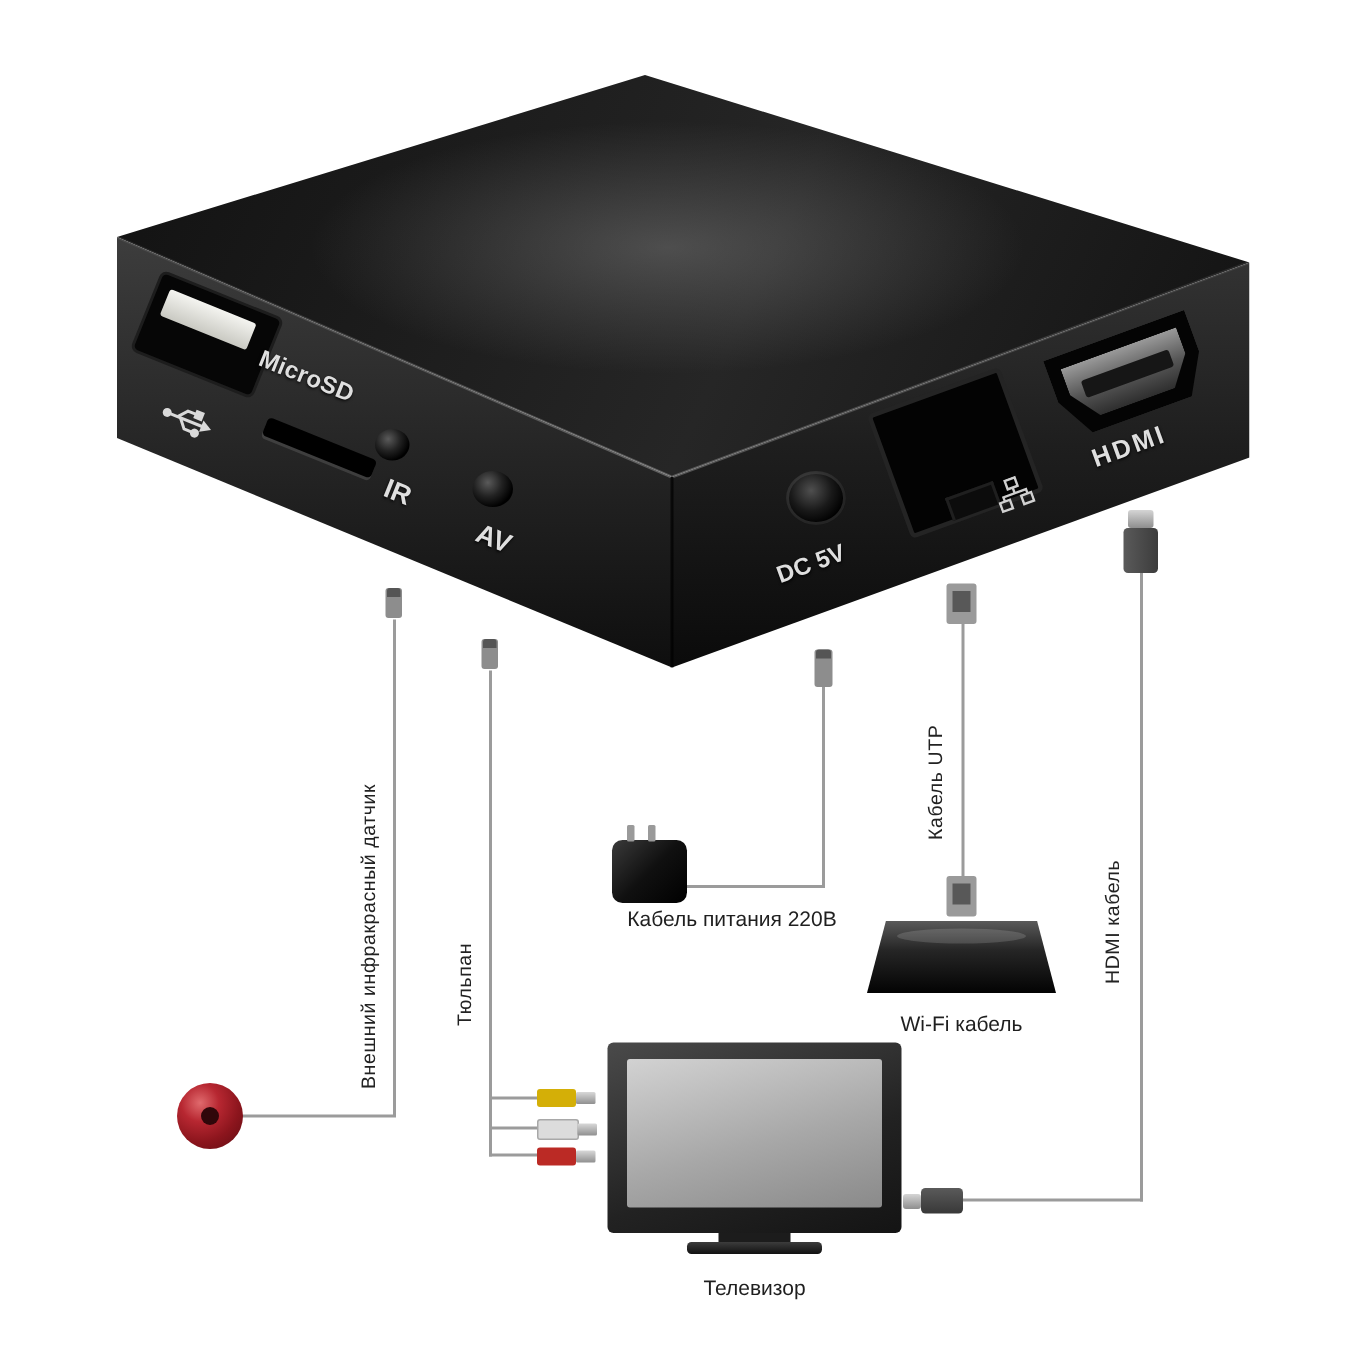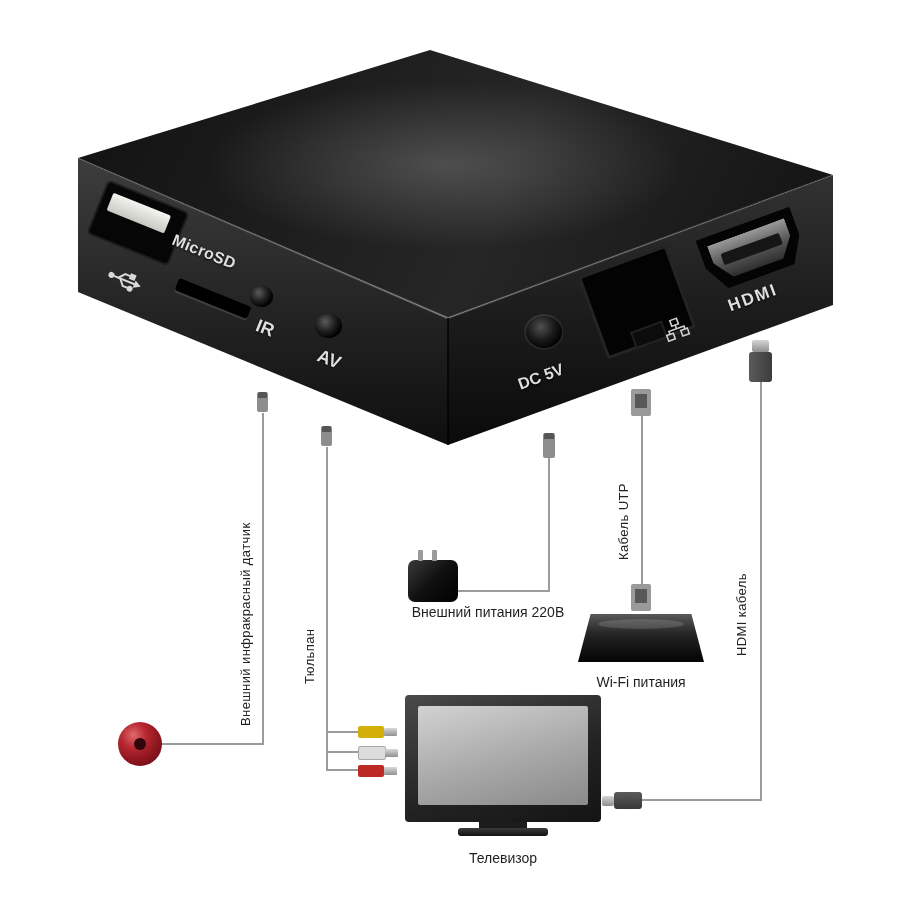--- a/index.html
+++ b/index.html
@@ -247,17 +247,17 @@
   <div class="tv-frame">
     <div class="tv-screen"></div>
   </div>
   <div class="tv-neck"></div>
   <div class="tv-base"></div>
 
   <div class="vlabel" id="vl-ir">Внешний инфракрасный датчик</div>
   <div class="vlabel" id="vl-av">Тюльпан</div>
   <div class="vlabel" id="vl-utp">Кабель UTP</div>
   <div class="vlabel" id="vl-hdmi">HDMI кабель</div>
-  <div class="cap" id="cap-power">Внешний питания 220В</div>
-  <div class="cap" id="cap-router">Wi-Fi питания</div>
+  <div class="cap" id="cap-power">Кабель питания 220В</div>
+  <div class="cap" id="cap-router">Wi-Fi кабель</div>
   <div class="cap" id="cap-tv">Телевизор</div>
 
 </div>
 
 </body></html>

